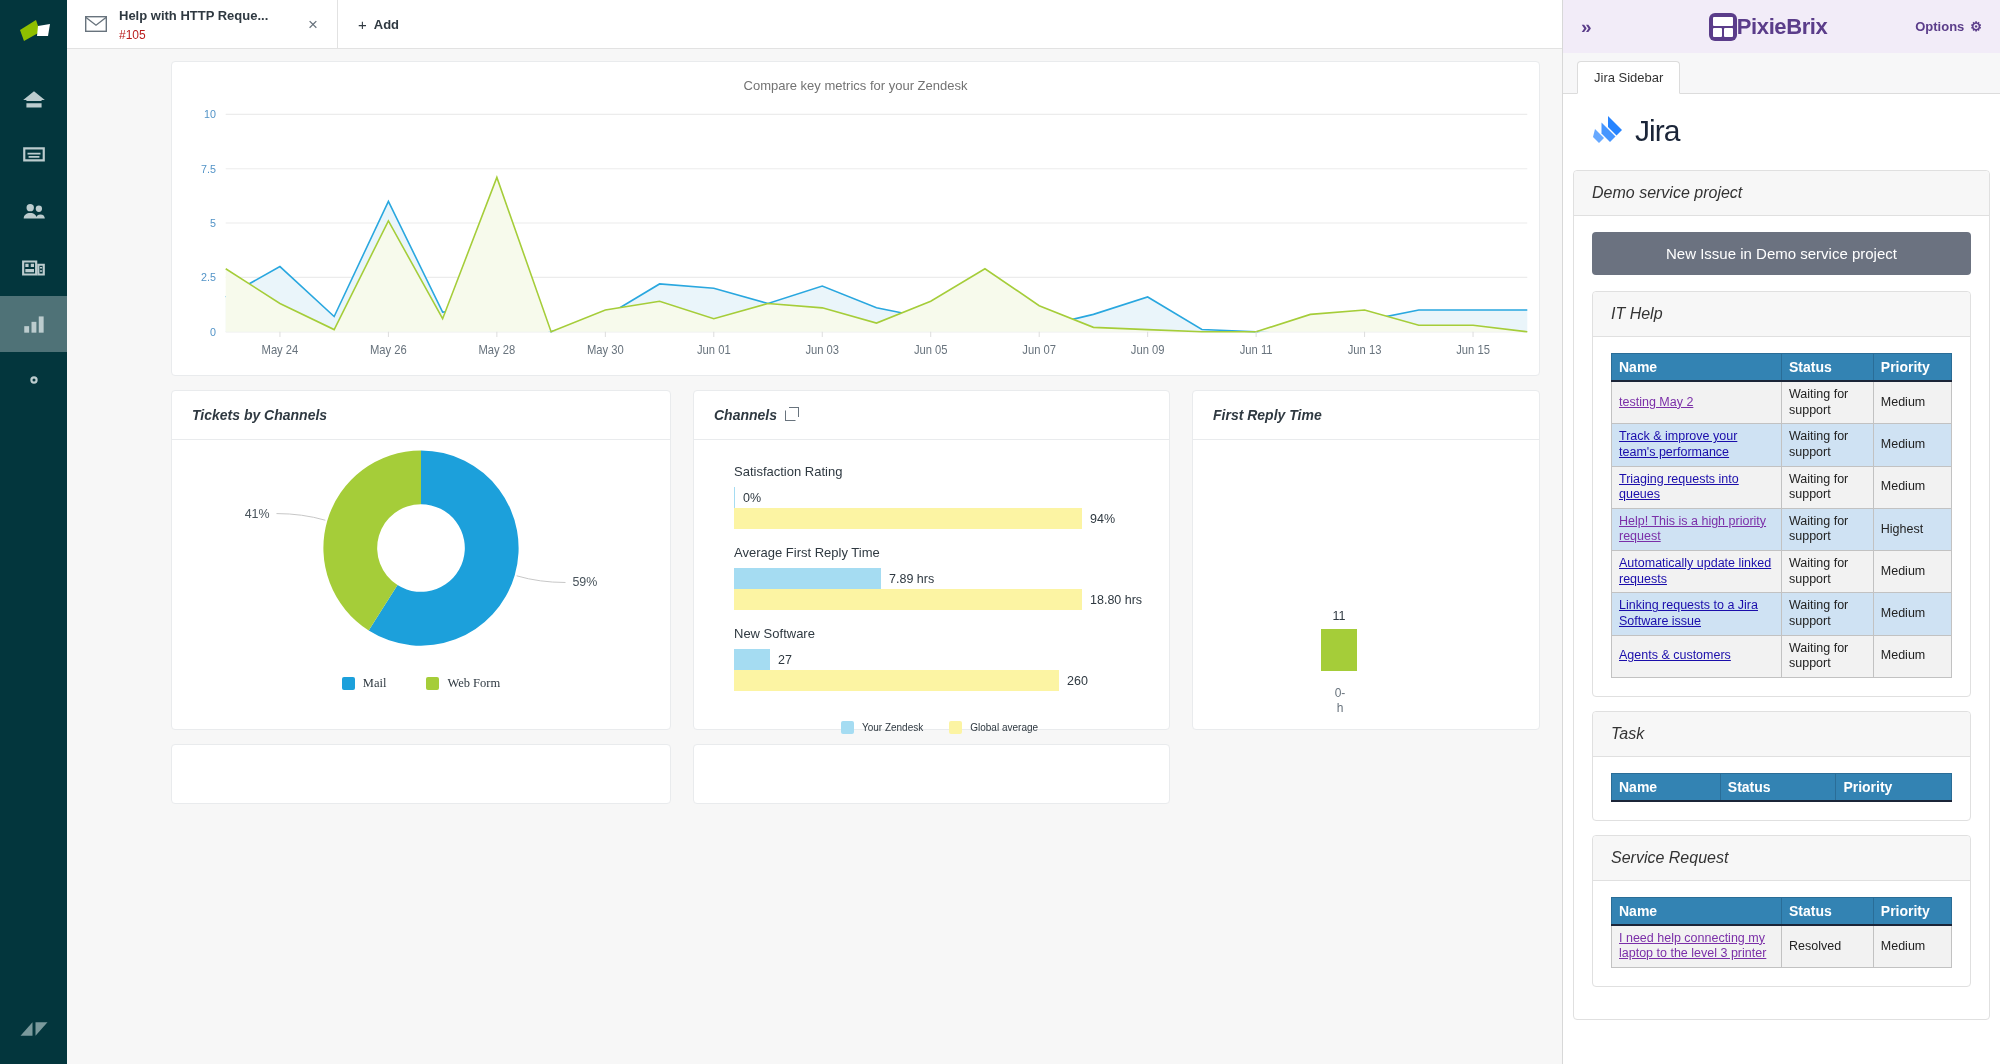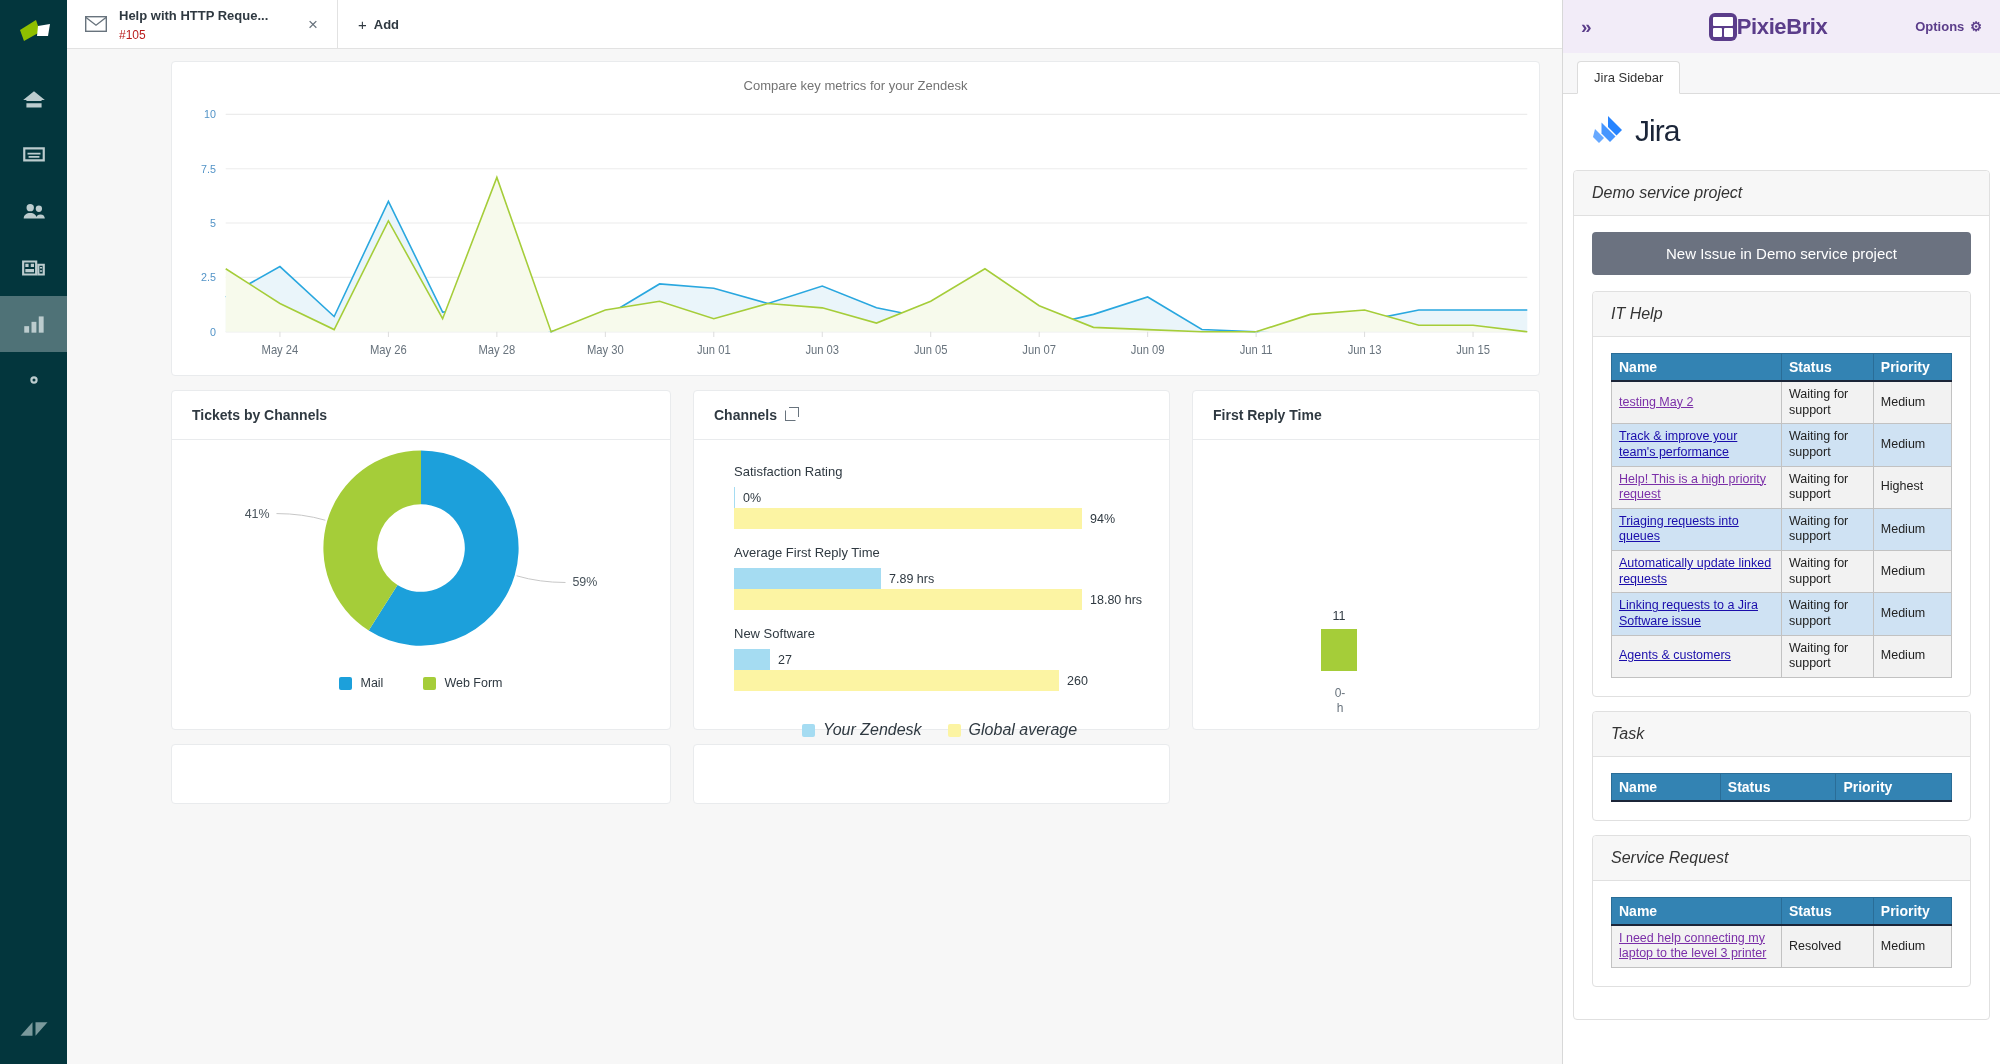--- a/index.html
+++ b/index.html
@@ -72,49 +72,49 @@
   .chart-caption { position: absolute; top: 16px; left: 0; right: 0;
       text-align: center; font-size: 13px; color: #737373; }
   .chart-holder { position: absolute; inset: 40px 0 0 0; }
   .chart-holder svg { width: 100%; height: 100%; display: block; }
 
   
   .row2 { display: flex; gap: 22px; padding: 14px 22px 0 104px;
           align-items: flex-start; }
   .panel-head { padding: 16px 20px; border-bottom: 1px solid #e9ebed;
       font-size: 14px; font-weight: 700; color: #2f3941; display: flex;
-      align-items: center; gap: 8px; }
+      align-items: center; gap: 8px; font-style: italic; }
   .ext-icon { display: inline-block; width: 11px; height: 11px;
       border: 1.4px solid #68737d; border-top-color: transparent;
       border-right-color: transparent; position: relative; }
   .ext-icon::after { content: ""; position: absolute; left: 3px; bottom: 3px;
       width: 9px; height: 9px; border-top: 1.4px solid #68737d;
       border-right: 1.4px solid #68737d; }
 
   .donut-card { width: 500px; flex: 0 0 500px; height: 340px; }
   .donut-body { height: 283px; position: relative; }
   .donut-body svg { width: 100%; height: 232px; display: block; }
   .legend { display: flex; justify-content: center; gap: 40px;
       font-size: 12.5px; color: #2f3941; margin-top: 4px; }
   .legend span.sw { width: 13px; height: 13px; display: inline-block;
       border-radius: 2px; margin-right: 8px; vertical-align: -2px; }
-  .legend div { display: flex; align-items: center; }
+  .legend div { display: flex; align-items: center; font-family: Liberation Serif, serif; }
 
   .bench-card { width: 477px; flex: 0 0 477px; height: 340px; }
   .bench-body { padding: 24px 24px 0 40px; }
   .bm-label { font-size: 13px; color: #2f3941; margin-bottom: 8px; }
   .bm-group { margin-bottom: 16px; }
   .bm-row { display: flex; align-items: center; height: 21px; }
   .bm-bar { height: 21px; border-radius: 0; }
   .bm-bar.mine { background: #a5dcf2; }
   .bm-bar.global { background: #fcf4a3; }
   .bm-val { font-size: 12.5px; color: #2f3941; margin-left: 8px;
       white-space: nowrap; }
   .bm-legend { display: flex; justify-content: center; gap: 26px;
-      font-size: 16px; color: #2f3941; padding-top: 14px; font-style: italic; }
+      font-size: 10px; color: #2f3941; padding-top: 14px; }
   .bm-legend div { display: flex; align-items: center; }
 
   .frt-card { flex: 1 1 auto; height: 340px; overflow: hidden;
       position: relative; min-width: 0; }
   .frt-body { position: relative; height: 283px; }
   .frt-barwrap { position: absolute; left: 128px; bottom: 52px;
       display: flex; flex-direction: column; align-items: center; }
   .frt-count { font-size: 12.5px; color: #2f3941; margin-bottom: 6px; }
   .frt-bar { width: 36px; height: 42px; background: #a5cd39; }
   .frt-xlabel { position: absolute; left: 118px; bottom: 6px;
@@ -480,28 +480,28 @@
                       <td><a href="#" class="visited">testing May 2</a></td>
                       <td>Waiting for support</td>
                       <td>Medium</td>
                     </tr>
                     <tr>
                       <td><a href="#">Track &amp; improve your team's performance</a></td>
                       <td>Waiting for support</td>
                       <td>Medium</td>
                     </tr>
                     <tr>
+                      <td><a href="#">Triaging requests into queues</a></td>
+                      <td>Waiting for support</td>
+                      <td>Medium</td>
+                    </tr>
+                    <tr>
                       <td><a href="#" class="visited">Help! This is a high priority request</a></td>
                       <td>Waiting for support</td>
                       <td>Highest</td>
-                    </tr>
-                    <tr>
-                      <td><a href="#">Triaging requests into queues</a></td>
-                      <td>Waiting for support</td>
-                      <td>Medium</td>
                     </tr>
                     <tr>
                       <td><a href="#">Automatically update linked requests</a></td>
                       <td>Waiting for support</td>
                       <td>Medium</td>
                     </tr>
                     <tr>
                       <td><a href="#">Linking requests to a Jira Software issue</a></td>
                       <td>Waiting for support</td>
                       <td>Medium</td>

